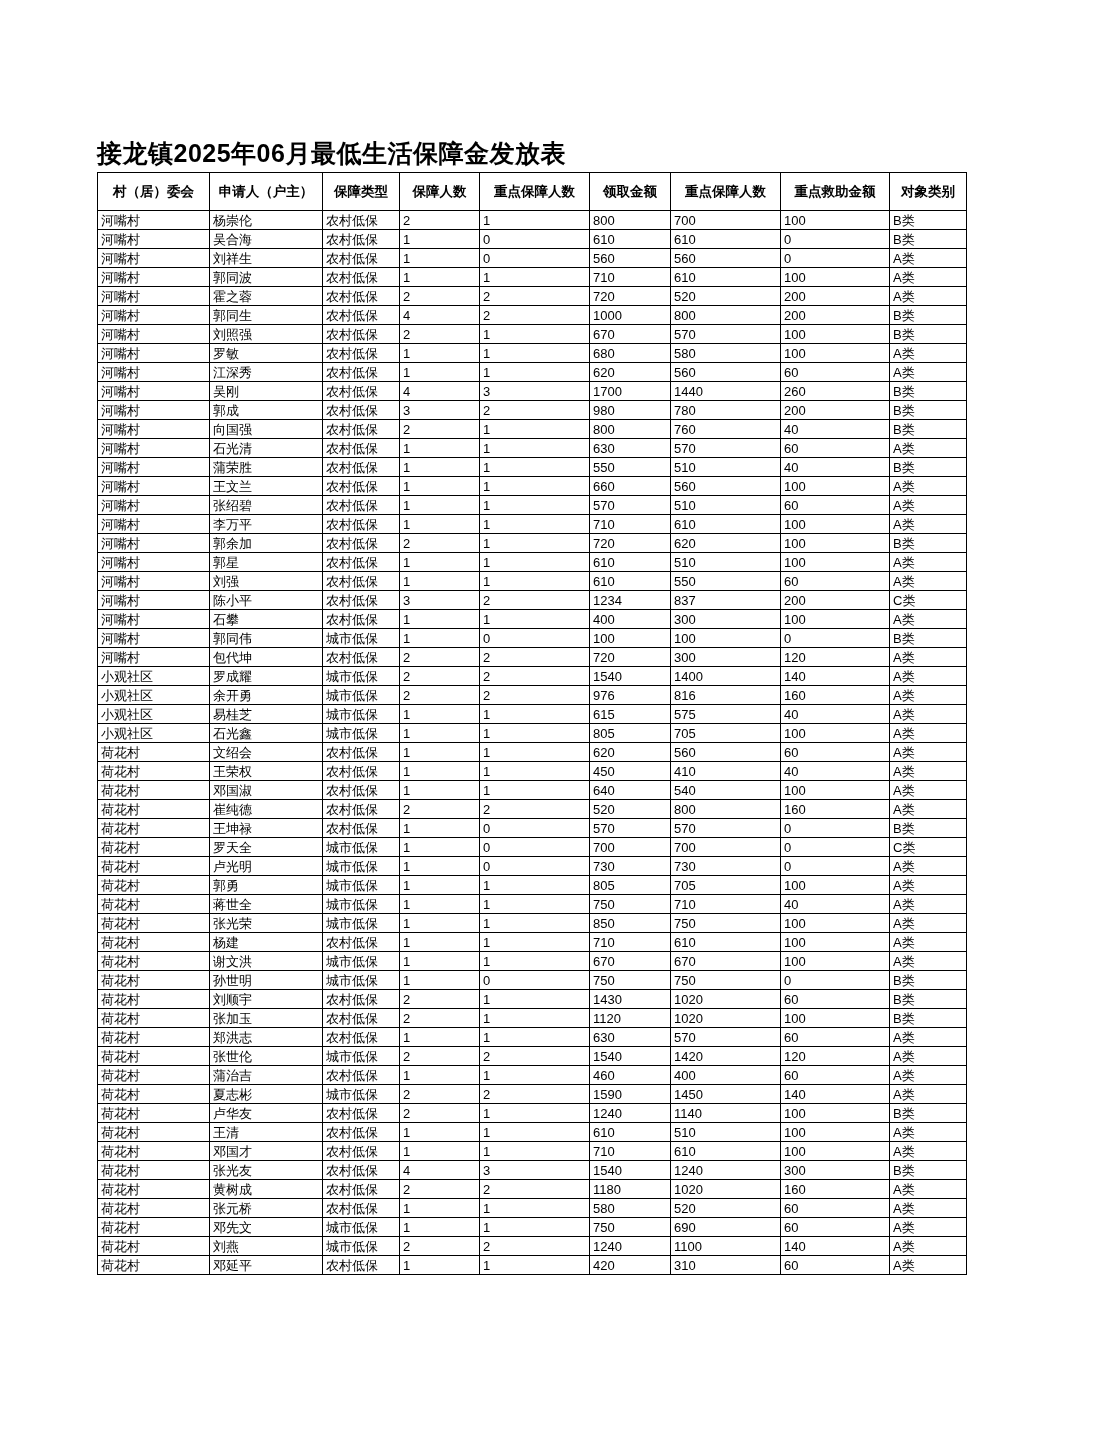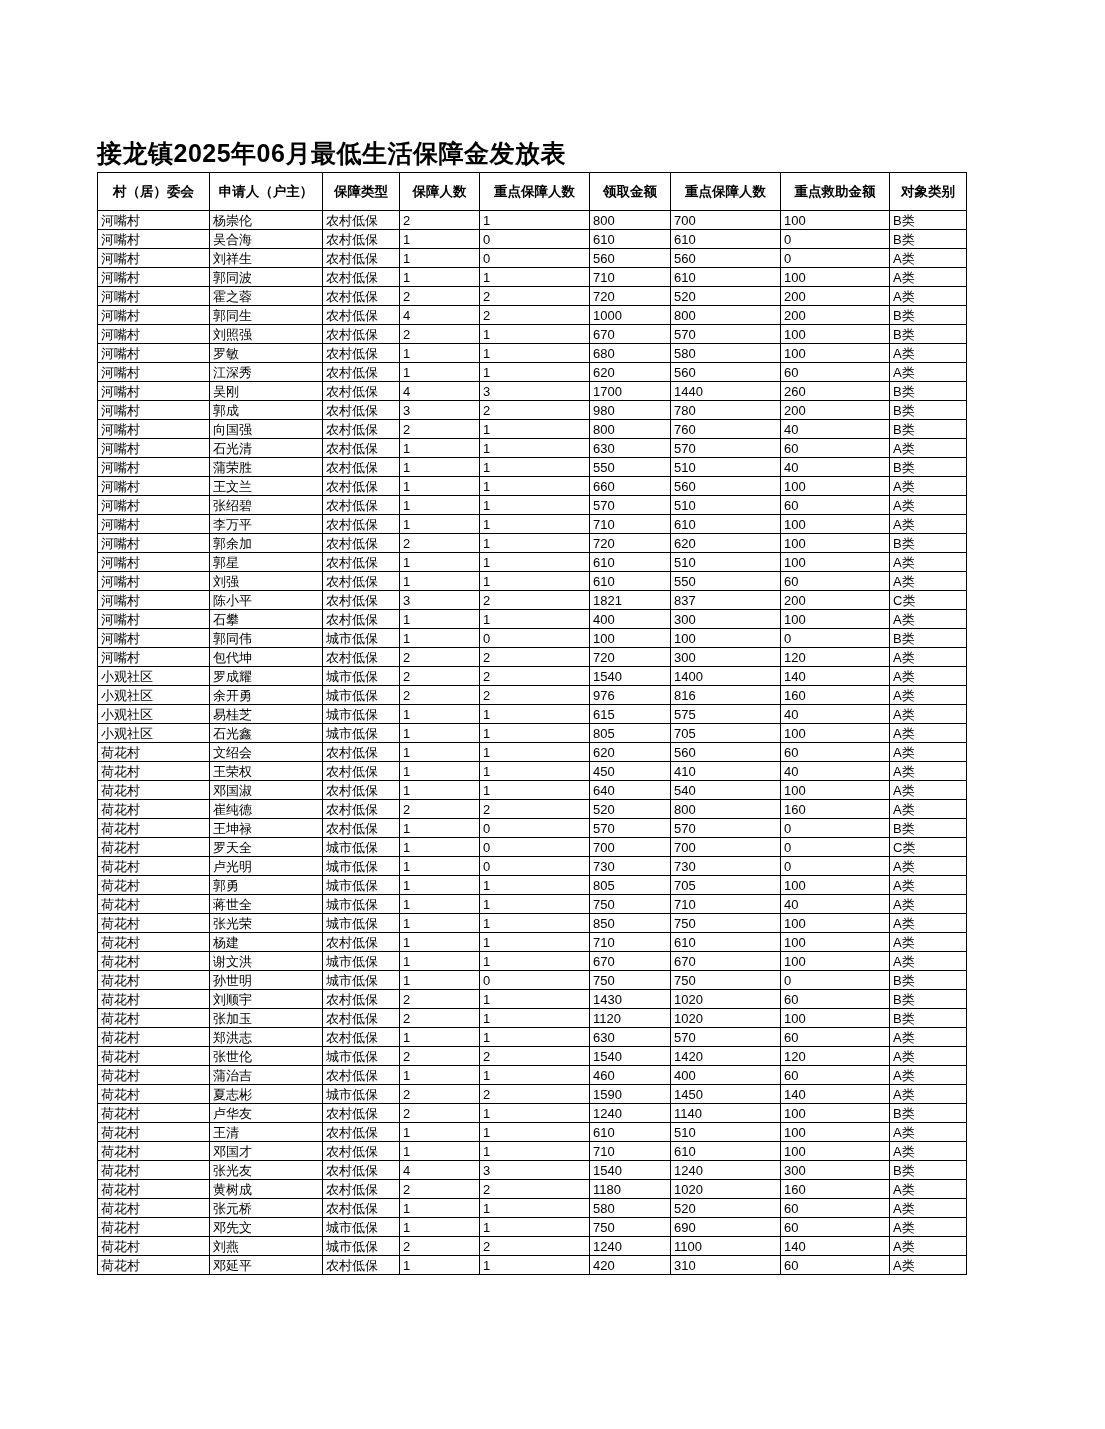--- a/index.html
+++ b/index.html
@@ -310,21 +310,21 @@
           <td>550</td>
           <td>60</td>
           <td>A类</td>
         </tr>
         <tr>
           <td>河嘴村</td>
           <td>陈小平</td>
           <td>农村低保</td>
           <td>3</td>
           <td>2</td>
-          <td>1821</td>
+          <td>1234</td>
           <td>837</td>
           <td>200</td>
           <td>C类</td>
         </tr>
         <tr>
           <td>河嘴村</td>
           <td>石攀</td>
           <td>农村低保</td>
           <td>1</td>
           <td>1</td>

